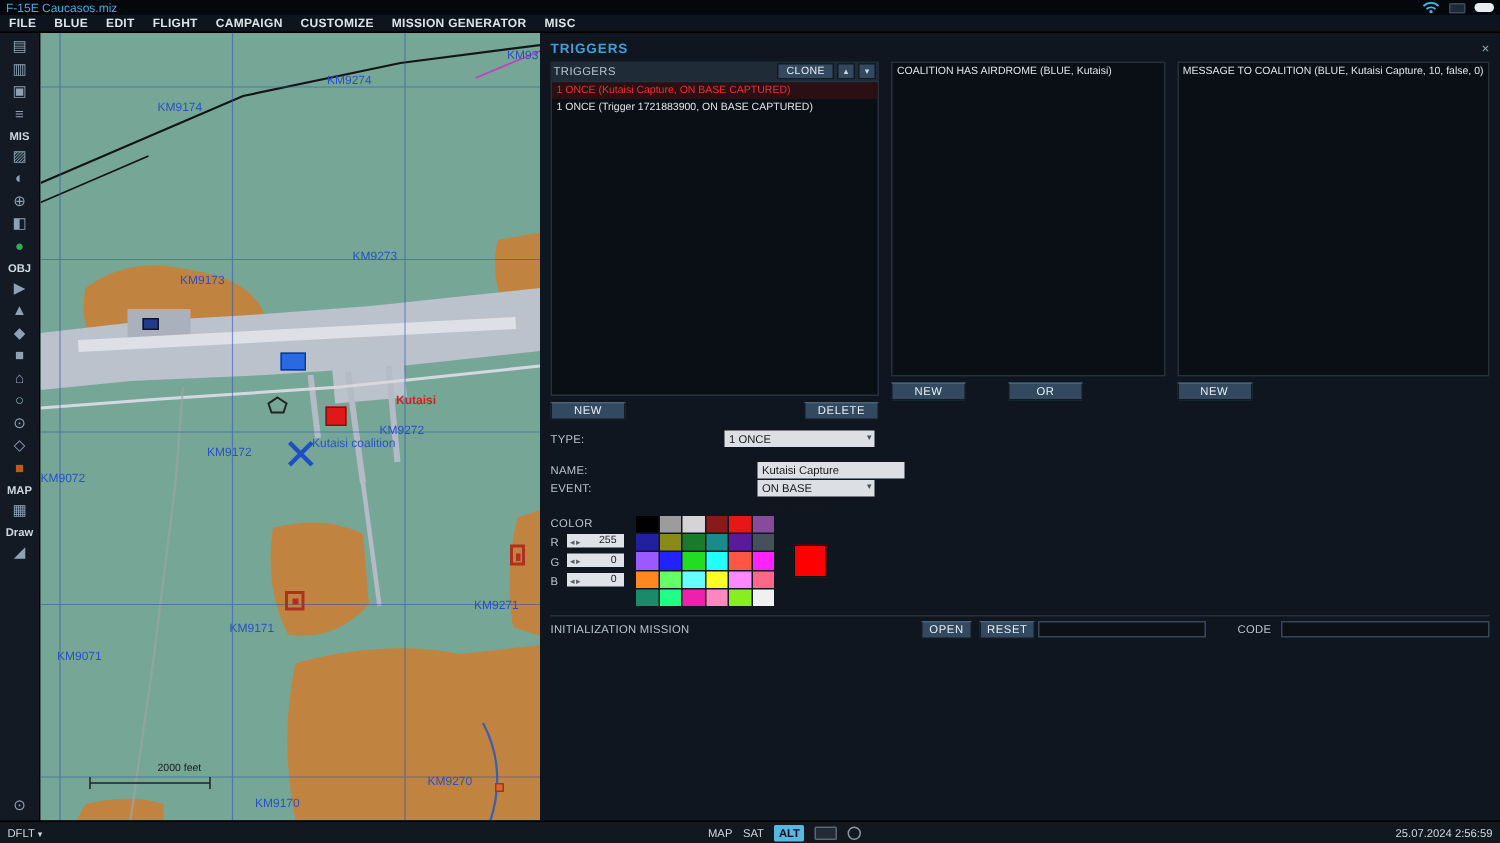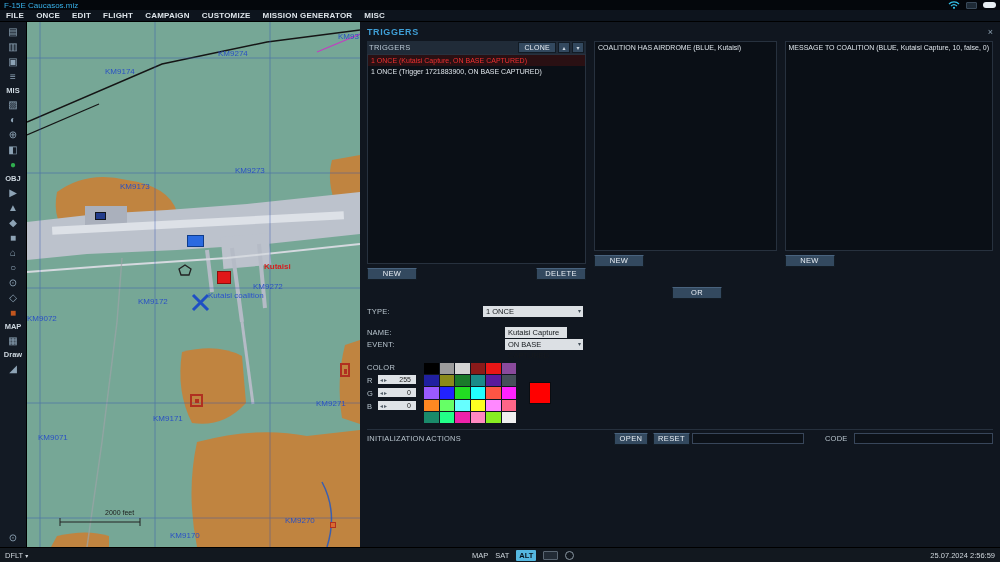--- a/index.html
+++ b/index.html
@@ -48,21 +48,21 @@
   .col-header { height:13px; background:#202b38; display:flex; align-items:center; padding:0 2px; gap:2px; }
   .col-title { flex:1; color:#b8c6d2; font-size:7.5px; letter-spacing:.3px; }
   .mini-btn { background:#33495f; border:1px solid #121b24; color:#e8eef4; font-size:7px; padding:0 5px; height:11px; line-height:10px; letter-spacing:.3px; cursor:default; }
   .arrow-btn { background:#33495f; border:1px solid #121b24; color:#cdd8e2; font-size:6px; width:12px; height:11px; line-height:10px; text-align:center; cursor:default; }
   .list { height:210px; background:#0a0f16; border:1px solid #27313e; overflow:hidden; }
   .list-item { height:11px; line-height:11px; padding:0 3px; font-size:7px; color:#dde4ea; white-space:nowrap; overflow:hidden; cursor:default; }
   .list-item.selected { color:#f03030; background:#2a1013; }
   .btn-row { margin-top:4px; display:flex; }
   .btn-row.between { justify-content:space-between; }
   .btn { background:#33495f; border:1px solid #121b24; border-top-color:#49637e; color:#e8eef4; font-size:7.5px; height:12px; line-height:10px; min-width:50px; text-align:center; padding:0 8px; letter-spacing:.4px; cursor:default; }
-  .or-gap { margin-left:28px;margin-top:32px; }
+  .or-gap { margin-left:28px; }
 
   .form-row { position:relative; height:11px; }
   .flabel { position:absolute; left:0; top:1px; color:#b8c4cd; font-size:7.5px; letter-spacing:.2px; }
   .dropdown { position:absolute; top:0; height:11px; line-height:11px; background:#dce0e4; color:#15191d; font-size:7.5px; padding:0 12px 0 3px; cursor:default; }
   .dd-arrow { position:absolute; right:2px; top:0; font-size:6px; color:#44505a; }
   .input-light { position:absolute; top:0; height:11px; background:#dce0e4; border:none; color:#15191d; font-size:7.5px; padding:0 3px; font-family:"Liberation Sans",sans-serif; }
 
   .color-section { position:relative; height:62px; margin-top:13px; }
   .cs-label { position:absolute; left:0; top:0; color:#b8c4cd; font-size:7.5px; letter-spacing:.3px; }
   .rgb-row { position:absolute; left:0; height:10px; }
@@ -103,21 +103,21 @@
           <circle cx="6" cy="7.8" r="1.1" fill="#35c0e8"></circle>
         </svg>
     </span>
     <span class="sys-box"></span>
     <span class="sys-pill"></span>
   </span>
 </div>
 
 <div class="menubar">
     <span class="menu-item">FILE</span>
-    <span class="menu-item">ONCE</span>
+    <span class="menu-item">BLUE</span>
     <span class="menu-item">EDIT</span>
     <span class="menu-item">FLIGHT</span>
     <span class="menu-item">CAMPAIGN</span>
     <span class="menu-item">CUSTOMIZE</span>
     <span class="menu-item">MISSION GENERATOR</span>
     <span class="menu-item">MISC</span>
   </div>
 
 <div class="toolbar">
     <div class="tool-icon">▤</div>
@@ -282,21 +282,21 @@
 
   <div class="form-row" style="margin-top:7px">
     <span class="flabel">TYPE:</span>
     <div class="dropdown" style="left:116px;width:100px">
       <span>1 ONCE</span>
       <span class="dd-arrow">▾</span>
     </div>
   </div>
   <div class="form-row" style="margin-top:10px">
     <span class="flabel">NAME:</span>
-    <input class="input-light" style="left: 138px; width: 62px;" value="Kutaisi Capture">
+    <input class="input-light" style="left: 138px; width: 98px;" value="Kutaisi Capture">
   </div>
   <div class="form-row" style="margin-top:1px">
     <span class="flabel">EVENT:</span>
     <div class="dropdown" style="left:138px;width:78px">
       <span>ON BASE CAPTURED</span>
       <span class="dd-arrow">▾</span>
     </div>
   </div>
 
   <div class="color-section">
@@ -356,21 +356,21 @@
         <div class="swatch" style="background: rgb(255, 136, 192);"></div>
         <div class="swatch" style="background: rgb(136, 238, 34);"></div>
         <div class="swatch" style="background: rgb(240, 240, 240);"></div>
       </div>
     <div class="color-preview" style="background: rgb(255, 0, 0);"></div>
   </div>
 
   <div class="divider"></div>
 
   <div class="init-row">
-    <span class="flabel">INITIALIZATION ACTIONS</span>
+    <span class="flabel">INITIALIZATION MISSION</span>
     <span class="btn" style="left:247px">OPEN</span>
     <span class="btn" style="left:286px">RESET</span>
     <input class="dark-input" style="left: 325px; width: 112px;" value="">
     <span class="flabel" style="left:458px">CODE</span>
     <input class="dark-input" style="left: 487px; width: 139px;" value="">
   </div>
 </div>
 
 <div class="statusbar">
   <span class="sb-left"><span>DFLT</span> <span style="font-size:6px">▾</span></span>

